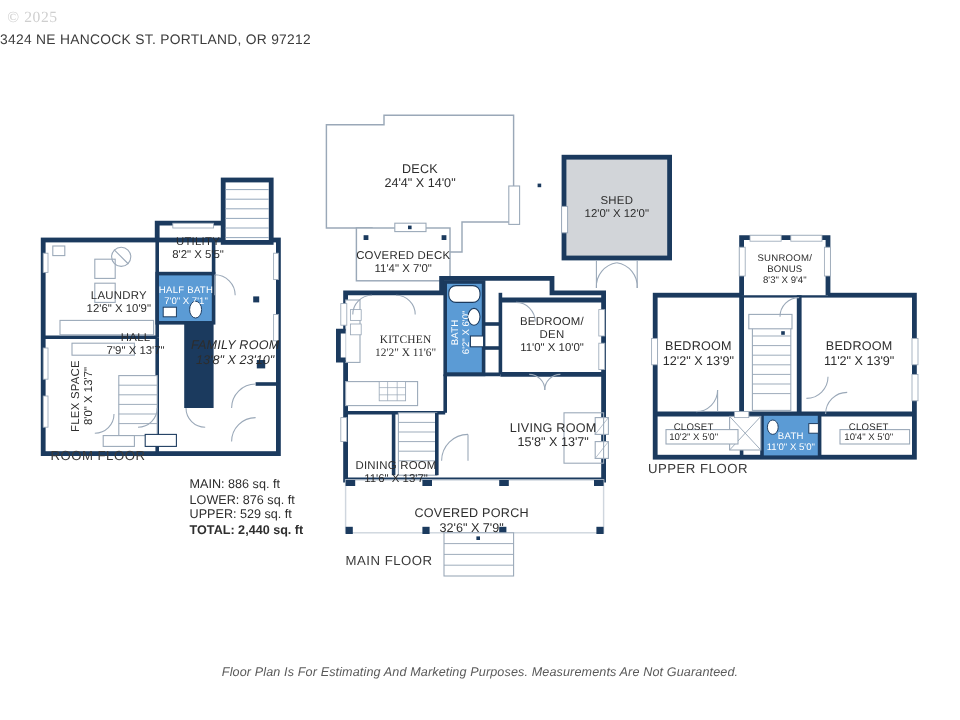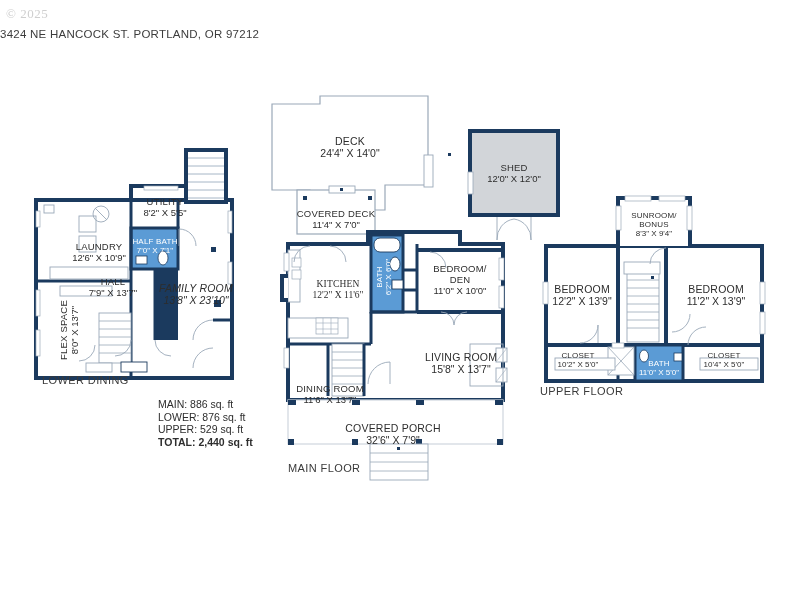--- a/index.html
+++ b/index.html
@@ -366,21 +366,21 @@
     <span class="dm">8'0" X 13'7"</span>
   </div>
   <div class="rmlabel" style="left:113px; top:287px;">
     <span class="nm">HALL</span>
     <span class="dm">7'9" X 13'7"</span>
   </div>
   <div class="rmlabel big" style="left:196px; top:294px;font-style:italic;">
     <span class="nm">FAMILY ROOM</span>
     <span class="dm">13'8" X 23'10"</span>
   </div>
-  <div class="floorlabel" style="left:42px; top:374px;">LOWER DINING</div>
+  <div class="floorlabel" style="left:42px; top:374px;">ROOM FLOOR</div>
 
   <div class="rmlabel big" style="left:350px; top:147px;">
     <span class="nm">DECK</span>
     <span class="dm">24'4" X 14'0"</span>
   </div>
   <div class="rmlabel" style="left:336px; top:219px;">
     <span class="nm">COVERED DECK</span>
     <span class="dm">11'4" X 7'0"</span>
   </div>
   <div class="rmlabel" style="left:338px; top:290px;font-family:Liberation Serif, serif;">
@@ -442,14 +442,15 @@
   </div>
   <div class="floorlabel" style="left:540px; top:385px;">UPPER FLOOR</div>
 
   <div class="totals">
     <div>MAIN: 886 sq. ft</div>
     <div>LOWER: 876 sq. ft</div>
     <div>UPPER: 529 sq. ft</div>
     <div class="tot">TOTAL: 2,440 sq. ft</div>
   </div>
 
+  <div class="disclaimer">Floor Plan Is For Estimating And Marketing Purposes. Measurements Are Not Guaranteed.</div>
 
 </div>
 
 </body></html>

